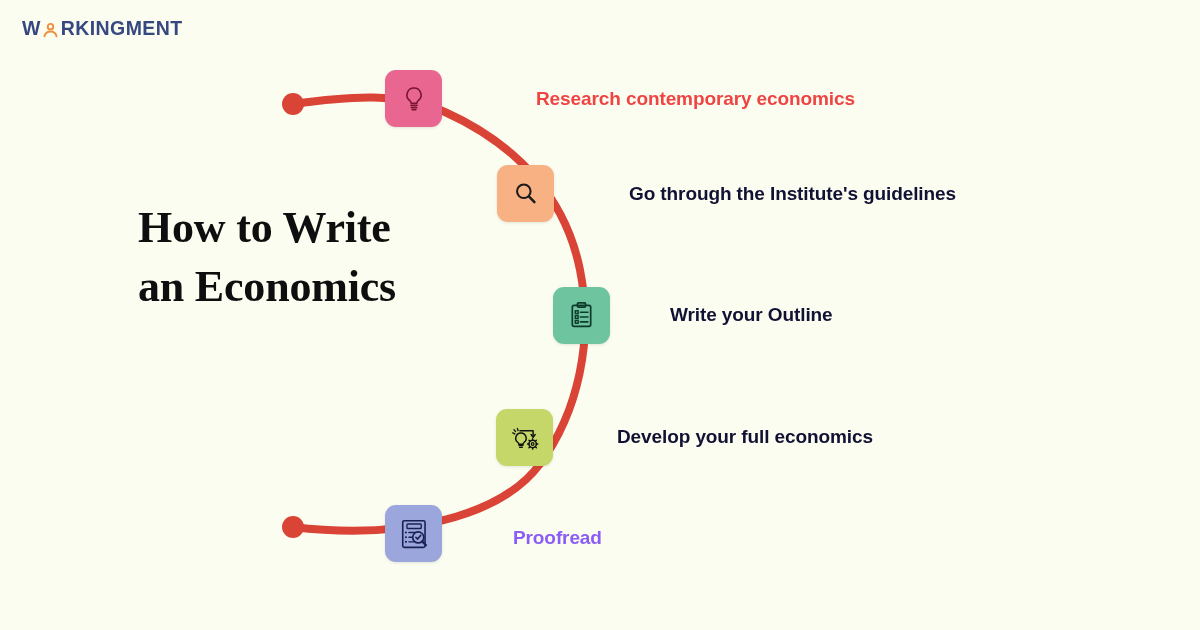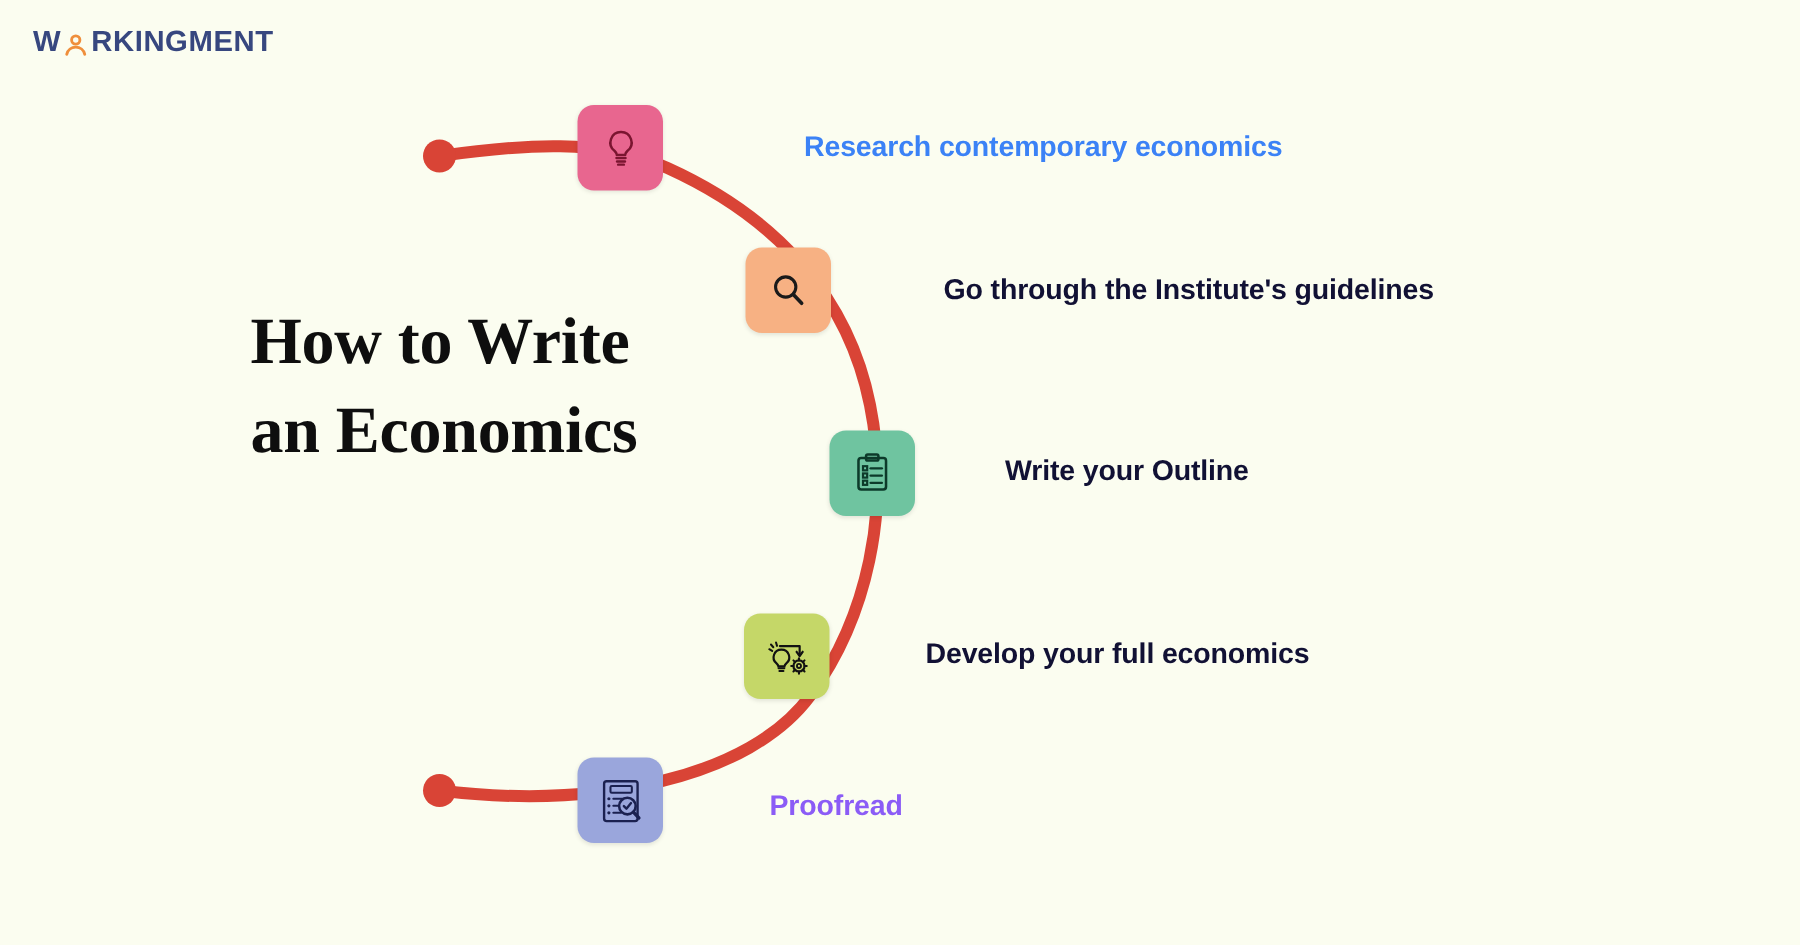--- a/index.html
+++ b/index.html
@@ -114,21 +114,21 @@
         <span class="logo-o">
           <svg width="19" height="19" viewBox="0 0 24 24">
             <circle cx="12" cy="8.4" r="3.5" fill="none" stroke="#ef8f3c" stroke-width="2.4"></circle>
             <path d="M4.4 20.5 a7.8 7.8 0 0 1 15.2 0" fill="none" stroke="#ef8f3c" stroke-width="2.4" stroke-linecap="round"></path>
           </svg>
         </span>
         <span>RKINGMENT</span>
     </span>
   </div>
 
-  <h1 class="headline" style="color: rgb(14, 14, 14); margin-left: 29px;">
+  <h1 class="headline" style="color: rgb(14, 14, 14);">
     <span class="hl-line">How to Write</span>
     <span class="hl-line">an Economics</span>
   </h1>
 
   <svg id="arc-layer" viewBox="0 0 1200 630">
 
     <path id="arc-path" d="M 293 104
              C 350 96, 400 92, 445 112
              C 520 146, 566 200, 580 270
              C 594 340, 578 412, 540 464
@@ -138,21 +138,21 @@
   </svg>
 
   <div class="step-tile" id="tile-1" style="left: 385px; top: 70px; width: 57px; height: 57px; background: rgb(232, 102, 143);">
     <svg width="30" height="30" viewBox="0 0 24 24">
       <path d="M12 3.2 a5.6 5.6 0 0 0 -3.5 10 c0.8 0.7 1.2 1.4 1.3 2.2 h4.4 c0.1 -0.8 0.5 -1.5 1.3 -2.2 A5.6 5.6 0 0 0 12 3.2 z" fill="none" stroke="#7a1530" stroke-width="1.3"></path>
       <line x1="9.6" y1="17.1" x2="14.4" y2="17.1" stroke="#7a1530" stroke-width="1.3" stroke-linecap="round"></line>
       <line x1="9.9" y1="18.9" x2="14.1" y2="18.9" stroke="#7a1530" stroke-width="1.3" stroke-linecap="round"></line>
       <line x1="10.5" y1="20.6" x2="13.5" y2="20.6" stroke="#7a1530" stroke-width="1.3" stroke-linecap="round"></line>
     </svg>
   </div>
-  <div class="step-label" id="label-1" style="left: 536px; top: 88px; color: #3b82f6;">Research contemporary economics</div>
+  <div class="step-label" id="label-1" style="left: 536px; top: 88px; color: #ef4444;">Research contemporary economics</div>
 
   <div class="step-tile" id="tile-2" style="left: 497px; top: 165px; width: 57px; height: 57px; background: rgb(247, 177, 131);">
     <svg width="29" height="29" viewBox="0 0 24 24">
       <circle cx="10.6" cy="10.2" r="5.6" fill="none" stroke="#1a1a1a" stroke-width="1.7"></circle>
       <line x1="14.8" y1="14.4" x2="19.4" y2="19.2" stroke="#1a1a1a" stroke-width="2" stroke-linecap="round"></line>
     </svg>
   </div>
   <div class="step-label" id="label-2" style="left: 617px; top: 183px; color: rgb(17, 17, 52); margin-left: 12px;">Go through the Institute's guidelines</div>
 
   <div class="step-tile" id="tile-3" style="left: 553px; top: 287px; width: 57px; height: 57px; background: rgb(111, 196, 160);">

